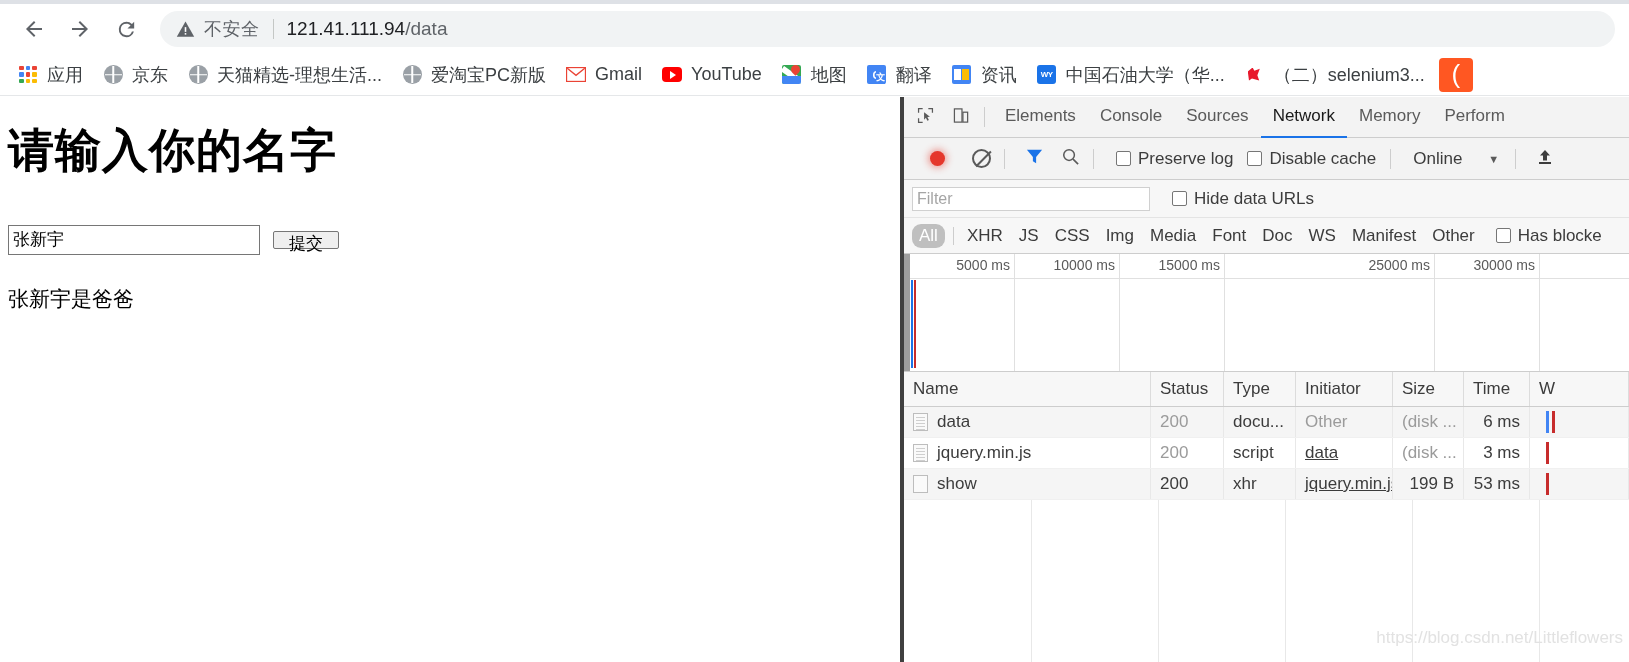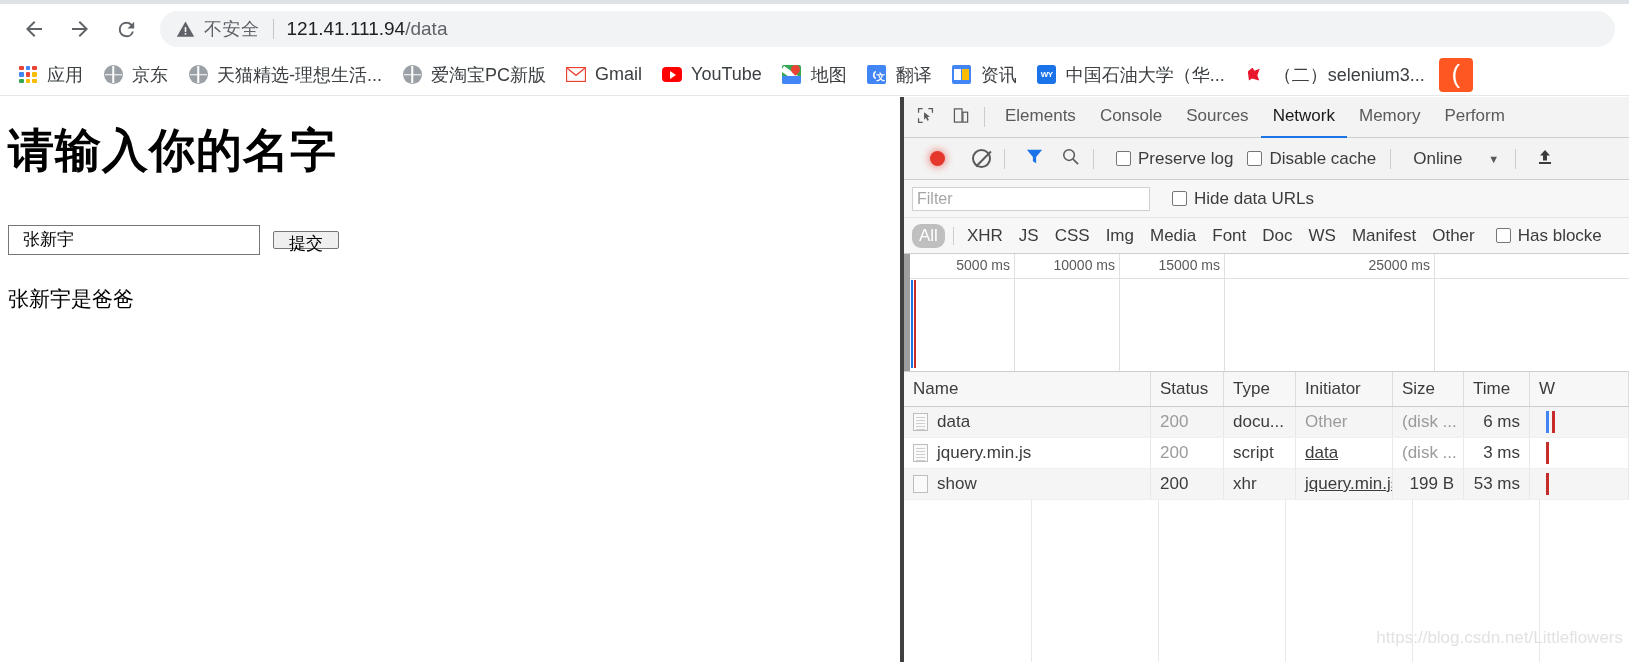--- a/index.html
+++ b/index.html
@@ -107,21 +107,21 @@
   }
   .page-h1 {
     margin: 24px 0 0 8px; font-size: 46px; font-weight: bold;
     color: #000; letter-spacing: 1px; line-height: 1.3;
   }
   .form-row {
     margin: 44px 0 0 8px; display: flex; align-items: center;
   }
   .name-input {
     width: 252px; height: 30px; font-size: 17px;
-    border: 1px solid #767676; padding: 2px 14px;
+    border: 1px solid #767676; padding: 2px 4px;
     color: #000; background: #fff; outline: none;
     font-family: "Liberation Sans", sans-serif;
   }
   .submit-btn {
     margin-left: 13px; height: 18px; padding: 0 15px;
     font-size: 17px; color: #000;
     background: #efefef; border: 1px solid #767676; border-radius: 2px;
     cursor: pointer; font-family: "Liberation Sans", sans-serif;
   }
   .result-text { margin: 30px 0 0 8px; font-size: 21px; color: #000; }
@@ -534,20 +534,23 @@
           </div>
         <div class="ov-tick" style="left:105px;width:105px">
             <span>10000 ms</span>
           </div>
         <div class="ov-tick" style="left:210px;width:105px">
             <span>15000 ms</span>
           </div>
         <div class="ov-tick" style="left:420px;width:105px">
             <span>25000 ms</span>
           </div>
+        <div class="ov-tick" style="left:525px;width:105px">
+            <span>30000 ms</span>
+          </div>
         <div class="ev-blue"></div>
         <div class="ev-red"></div>
       </div>
     </div>
 
     <div class="dt-table">
       <div class="rt-head">
         <div class="th col-name">Name</div>
         <div class="th col-status">Status</div>
         <div class="th col-type">Type</div>

